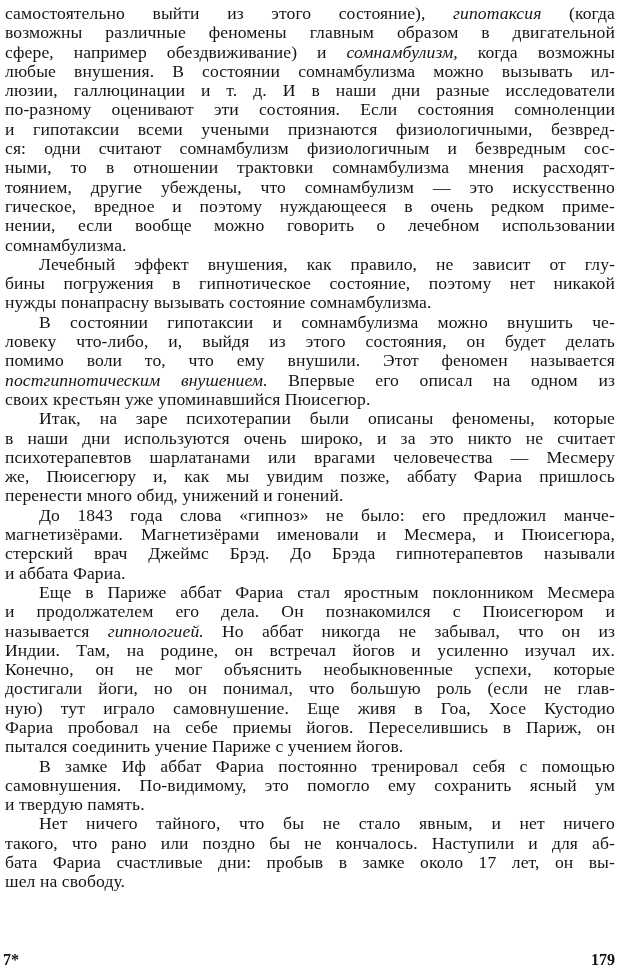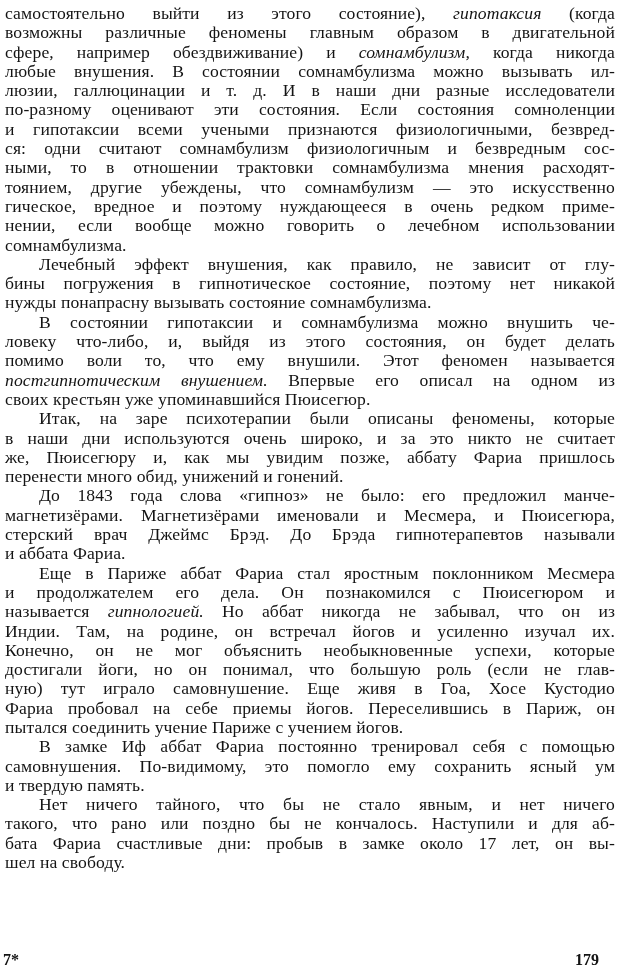--- a/index.html
+++ b/index.html
@@ -49,51 +49,52 @@
       font-size: 16px;
       line-height: 20px;
     }
     .footer .sig {
       position: absolute;
       left: 0;
       font-weight: bold;
     }
     .footer .pnum {
       position: absolute;
-      right: 16px;
+      right: 0;
       font-weight: bold;
     }
   </style>
 </head>
 <body>
 
 <div class="page" id="page-body">
     <div class="line"><span>самостоятельно выйти из этого состояние), </span><span class="it">гипотаксия</span><span> (когда</span></div>
     <div class="line"><span>возможны различные феномены главным образом в двигательной</span></div>
-    <div class="line"><span>сфере, например обездвиживание) и </span><span class="it">сомнамбулизм,</span><span> когда никогда</span></div>
+    <div class="line"><span>сфере, например обездвиживание) и </span><span class="it">сомнамбулизм,</span><span> когда возможны</span></div>
     <div class="line"><span>любые внушения. В состоянии сомнамбулизма можно вызывать ил-</span></div>
     <div class="line"><span>люзии, галлюцинации и т. д. И в наши дни разные исследователи</span></div>
     <div class="line"><span>по-разному оценивают эти состояния. Если состояния сомноленции</span></div>
     <div class="line"><span>и гипотаксии всеми учеными признаются физиологичными, безвред-</span></div>
     <div class="line"><span>ся: одни считают сомнамбулизм физиологичным и безвредным сос-</span></div>
     <div class="line"><span>ными, то в отношении трактовки сомнамбулизма мнения расходят-</span></div>
     <div class="line"><span>тоянием, другие убеждены, что сомнамбулизм — это искусственно</span></div>
     <div class="line"><span>гическое, вредное и поэтому нуждающееся в очень редком приме-</span></div>
     <div class="line"><span>нении, если вообще можно говорить о лечебном использовании</span></div>
     <div class="line last"><span>сомнамбулизма.</span></div>
     <div class="line indent"><span>Лечебный эффект внушения, как правило, не зависит от глу-</span></div>
     <div class="line"><span>бины погружения в гипнотическое состояние, поэтому нет никакой</span></div>
     <div class="line last"><span>нужды понапрасну вызывать состояние сомнамбулизма.</span></div>
     <div class="line indent"><span>В состоянии гипотаксии и сомнамбулизма можно внушить че-</span></div>
     <div class="line"><span>ловеку что-либо, и, выйдя из этого состояния, он будет делать</span></div>
     <div class="line"><span>помимо воли то, что ему внушили. Этот феномен называется</span></div>
     <div class="line"><span class="it">постгипнотическим внушением.</span><span> Впервые его описал на одном из</span></div>
     <div class="line last"><span>своих крестьян уже упоминавшийся Пюисегюр.</span></div>
     <div class="line indent"><span>Итак, на заре психотерапии были описаны феномены, которые</span></div>
     <div class="line"><span>в наши дни используются очень широко, и за это никто не считает</span></div>
+    <div class="line"><span>психотерапевтов шарлатанами или врагами человечества — Месмеру</span></div>
     <div class="line"><span>же, Пюисегюру и, как мы увидим позже, аббату Фариа пришлось</span></div>
     <div class="line last"><span>перенести много обид, унижений и гонений.</span></div>
     <div class="line indent"><span>До 1843 года слова «гипноз» не было: его предложил манче-</span></div>
     <div class="line"><span>магнетизёрами. Магнетизёрами именовали и Месмера, и Пюисегюра,</span></div>
     <div class="line"><span>стерский врач Джеймс Брэд. До Брэда гипнотерапевтов называли</span></div>
     <div class="line last"><span>и аббата Фариа.</span></div>
     <div class="line indent"><span>Еще в Париже аббат Фариа стал яростным поклонником Месмера</span></div>
     <div class="line"><span>и продолжателем его дела. Он познакомился с Пюисегюром и</span></div>
     <div class="line"><span>называется </span><span class="it">гипнологией.</span><span> Но аббат никогда не забывал, что он из</span></div>
     <div class="line"><span>Индии. Там, на родине, он встречал йогов и усиленно изучал их.</span></div>

